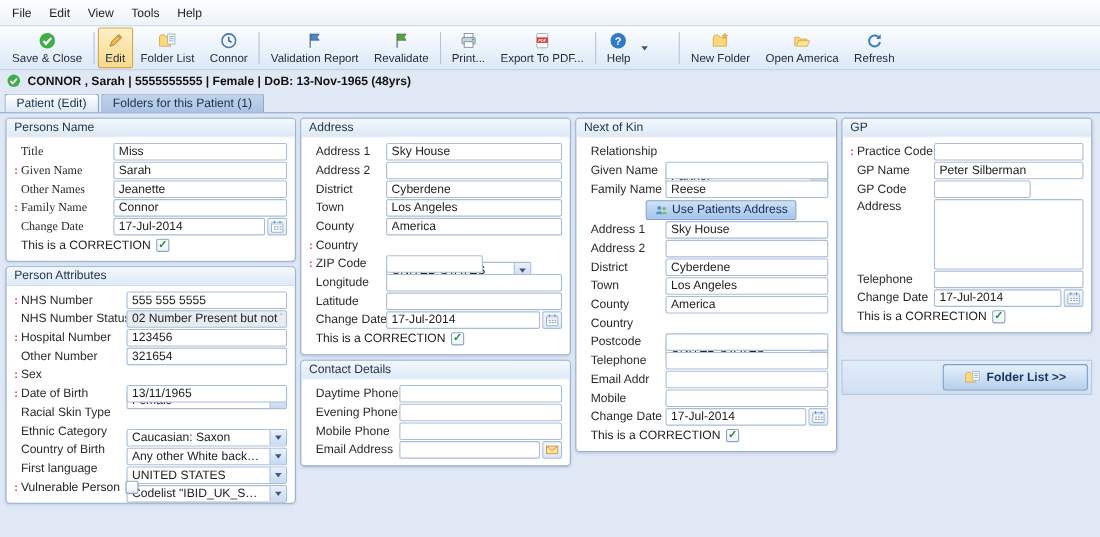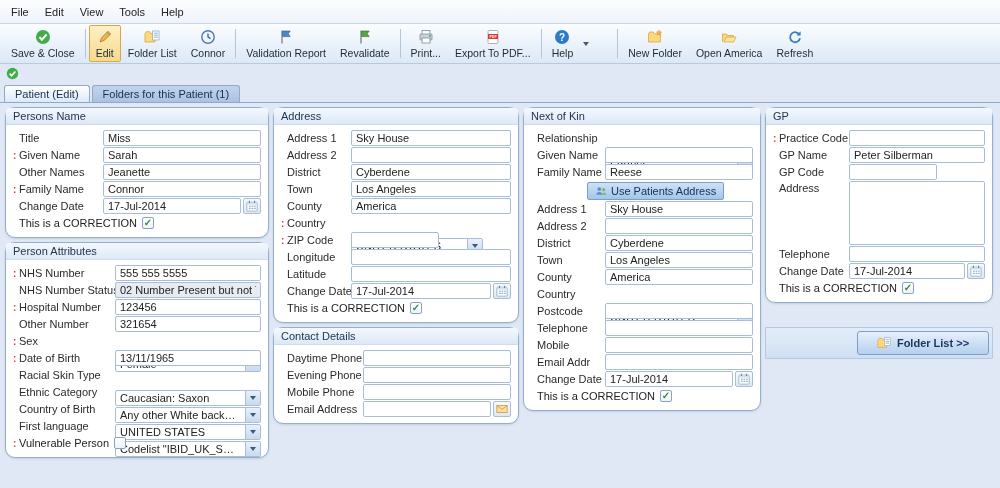--- a/index.html
+++ b/index.html
@@ -57,36 +57,36 @@
   .content{
     height:392px;border-top:1px solid #8ea9c9;background:#dfe8f4;
     display:flex;align-items:flex-start;gap:4px;padding:4px 5px;
   }
   .col{display:flex;flex-direction:column;}
   .col1{width:264px;}
   .col2{width:246px;}
   .col3{width:238px;}
   .col4{width:228px;}
   .group{
-    border:1px solid #96aecd;border-radius:10px;background:#fff;
+    border:1px solid #96aecd;border-radius:4px;background:#fff;
     margin-bottom:4px;box-shadow:0 1px 2px rgba(110,135,170,.25);
   }
   .ghead{
     height:17px;line-height:16px;padding:0 7px;
     background:linear-gradient(#f4f8fd,#dde9f7);
     border-bottom:1px solid #cddcee;border-radius:3px 3px 0 0;
     color:#24354f;font-size:11px;
   }
   .gbody{padding:4px 7px 5px;}
   .frow{display:flex;align-items:center;height:16px;margin:1px 0;}
   .frow.top{align-items:flex-start;height:auto;}
   .req{flex:none;width:6px;color:#e23b2e;font-weight:bold;font-size:10px;line-height:9px;}
   .flabel{flex:none;padding-right:4px;color:#2b2b2b;white-space:nowrap;overflow:hidden;}
   .frow.top .flabel{margin-top:1px;}
-  [data-group="persons_name"] .flabel{width:84px;}
+  [data-group="persons_name"] .flabel{width:84px;font-family:Liberation Serif, serif;}
   [data-group="person_attributes"] .flabel{width:96px;}
   [data-group="address"] .flabel{width:64px;}
   [data-group="contact_details"] .flabel{width:76px;}
   [data-group="next_of_kin"] .flabel{width:68px;}
   [data-group="gp"] .flabel{width:70px;}
   .tin{
     flex:1;height:16px;min-width:0;border:1px solid #a9bdd6;border-radius:2px;
     padding:0 4px;font:11px "Liberation Sans",sans-serif;background:#fff;color:#222;
   }
   .tin.ro{background:#e7ecf3;}
@@ -265,20 +265,21 @@
     </div>
 </div>
 
 <div class="patient-banner">
   <span class="pb-icon">
       <svg viewBox="0 0 16 16">
         <circle cx="8" cy="8" r="7" fill="#3fae49"></circle>
         <path d="M4.5 8.2l2.3 2.6 4.8-5.3" stroke="#fff" stroke-width="2" fill="none"></path>
       </svg>
     </span>
+  <span class="pb-text">CONNOR , Sarah  |  5555555555  |  Female  |  DoB: 13-Nov-1965 (48yrs)</span>
 </div>
 
 <div class="tabbar">
     <div class="tab active">Patient (Edit)</div>
     <div class="tab">Folders for this Patient (1)</div>
   </div>
 
 <div class="content">
   <div class="col col1">
     <div class="group" data-group="persons_name">
@@ -600,26 +601,26 @@
             <span class="flabel">Postcode</span>
             <input class="tin" type="text" style="">
           </div>
           <div class="frow">
             <span class="req"></span>
             <span class="flabel">Telephone</span>
             <input class="tin" type="text" style="">
           </div>
           <div class="frow">
             <span class="req"></span>
+            <span class="flabel">Email Addr</span>
+            <input class="tin" type="text" style="">
+          </div>
+          <div class="frow">
+            <span class="req"></span>
             <span class="flabel">Mobile</span>
-            <input class="tin" type="text" style="">
-          </div>
-          <div class="frow">
-            <span class="req"></span>
-            <span class="flabel">Email Addr</span>
             <input class="tin" type="text" style="">
           </div>
           <div class="frow">
             <span class="req"></span>
             <span class="flabel">Change Date</span>
             <div class="ctlwrap">
               <input class="tin" type="text" value="17-Jul-2014" style="">
               <button class="calbtn">
                 <svg viewBox="0 0 14 14">
                   <rect x="1" y="2.5" width="12" height="10.5" rx="1" fill="#fff" stroke="#7d9cc0" stroke-width=".8"></rect>

